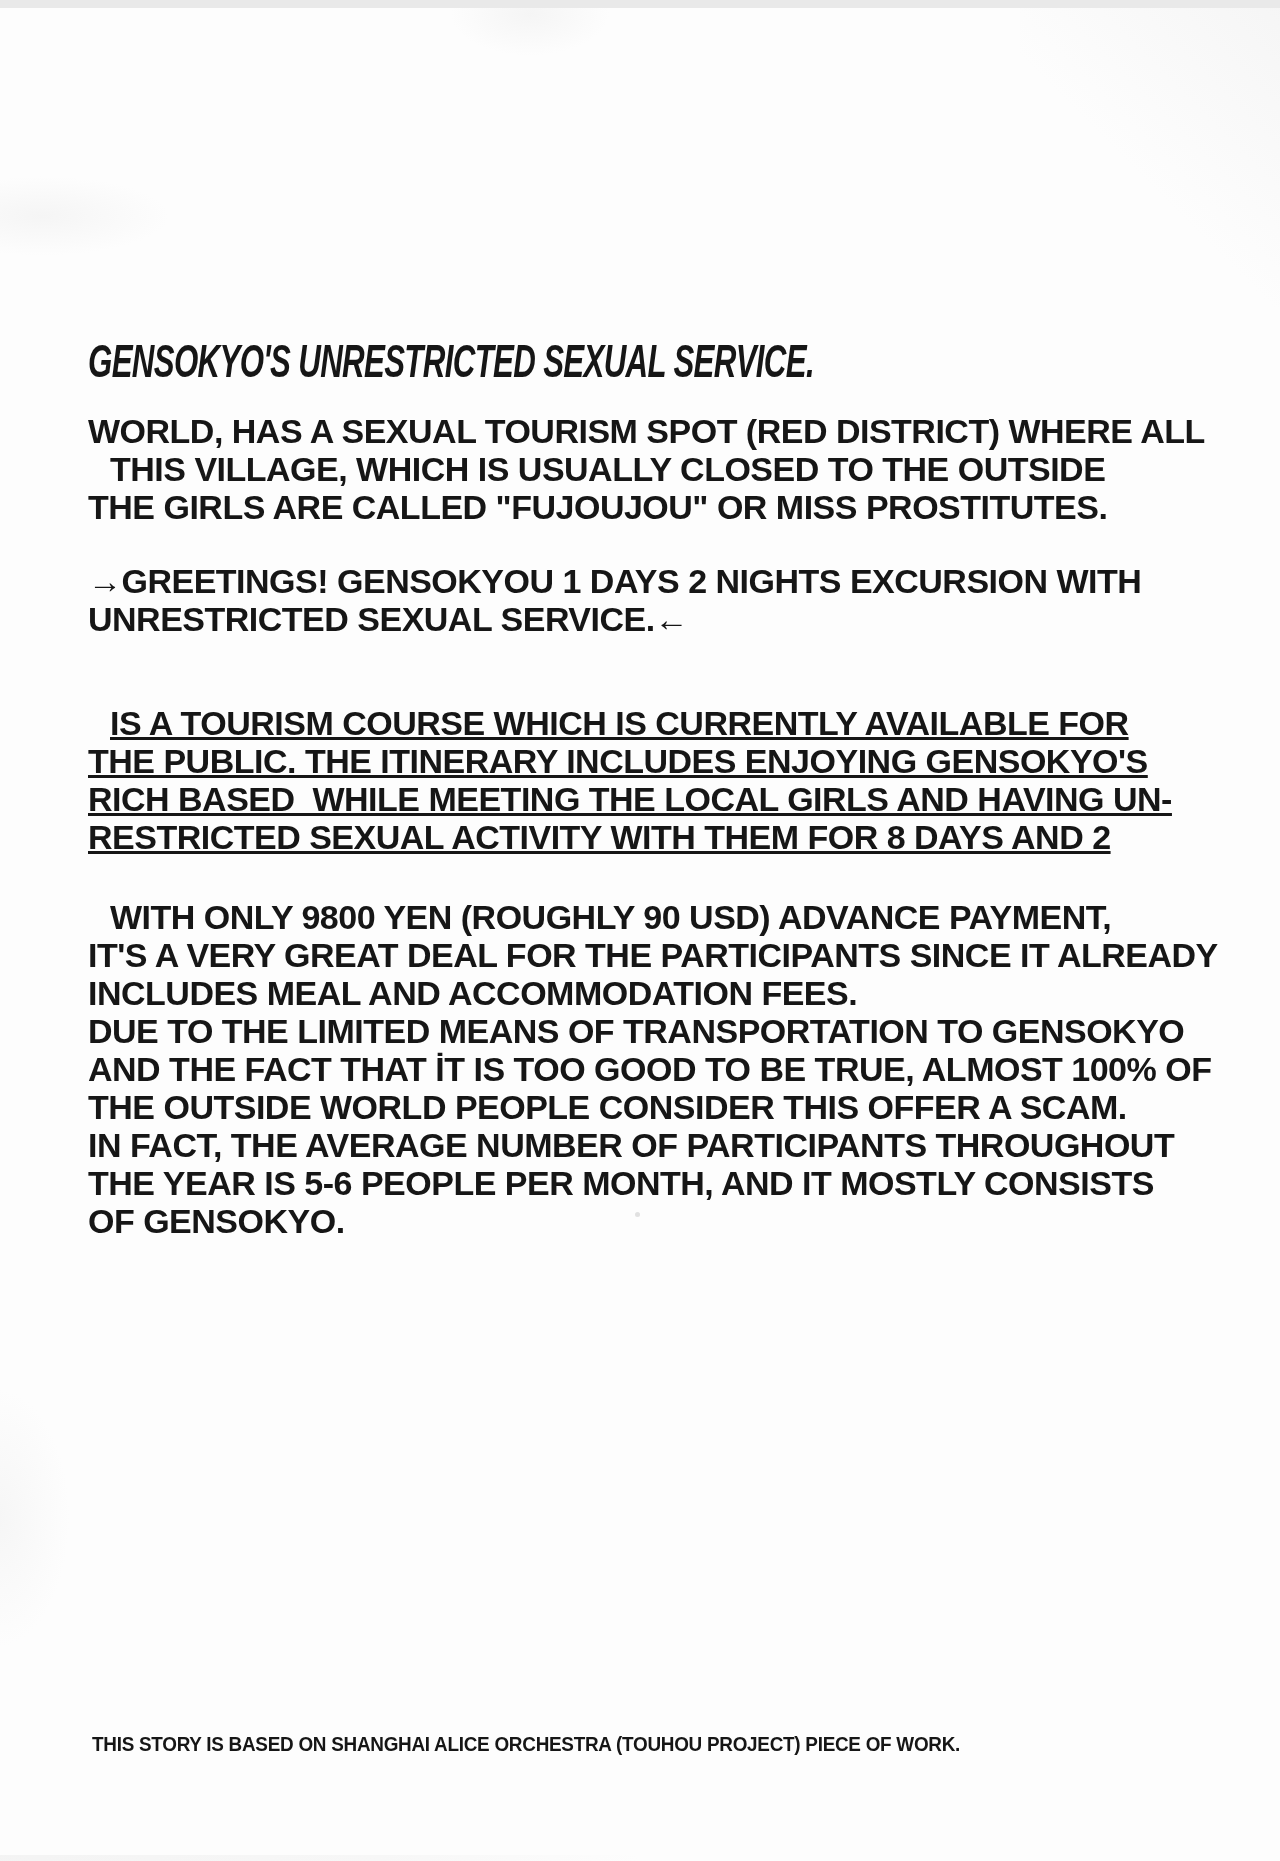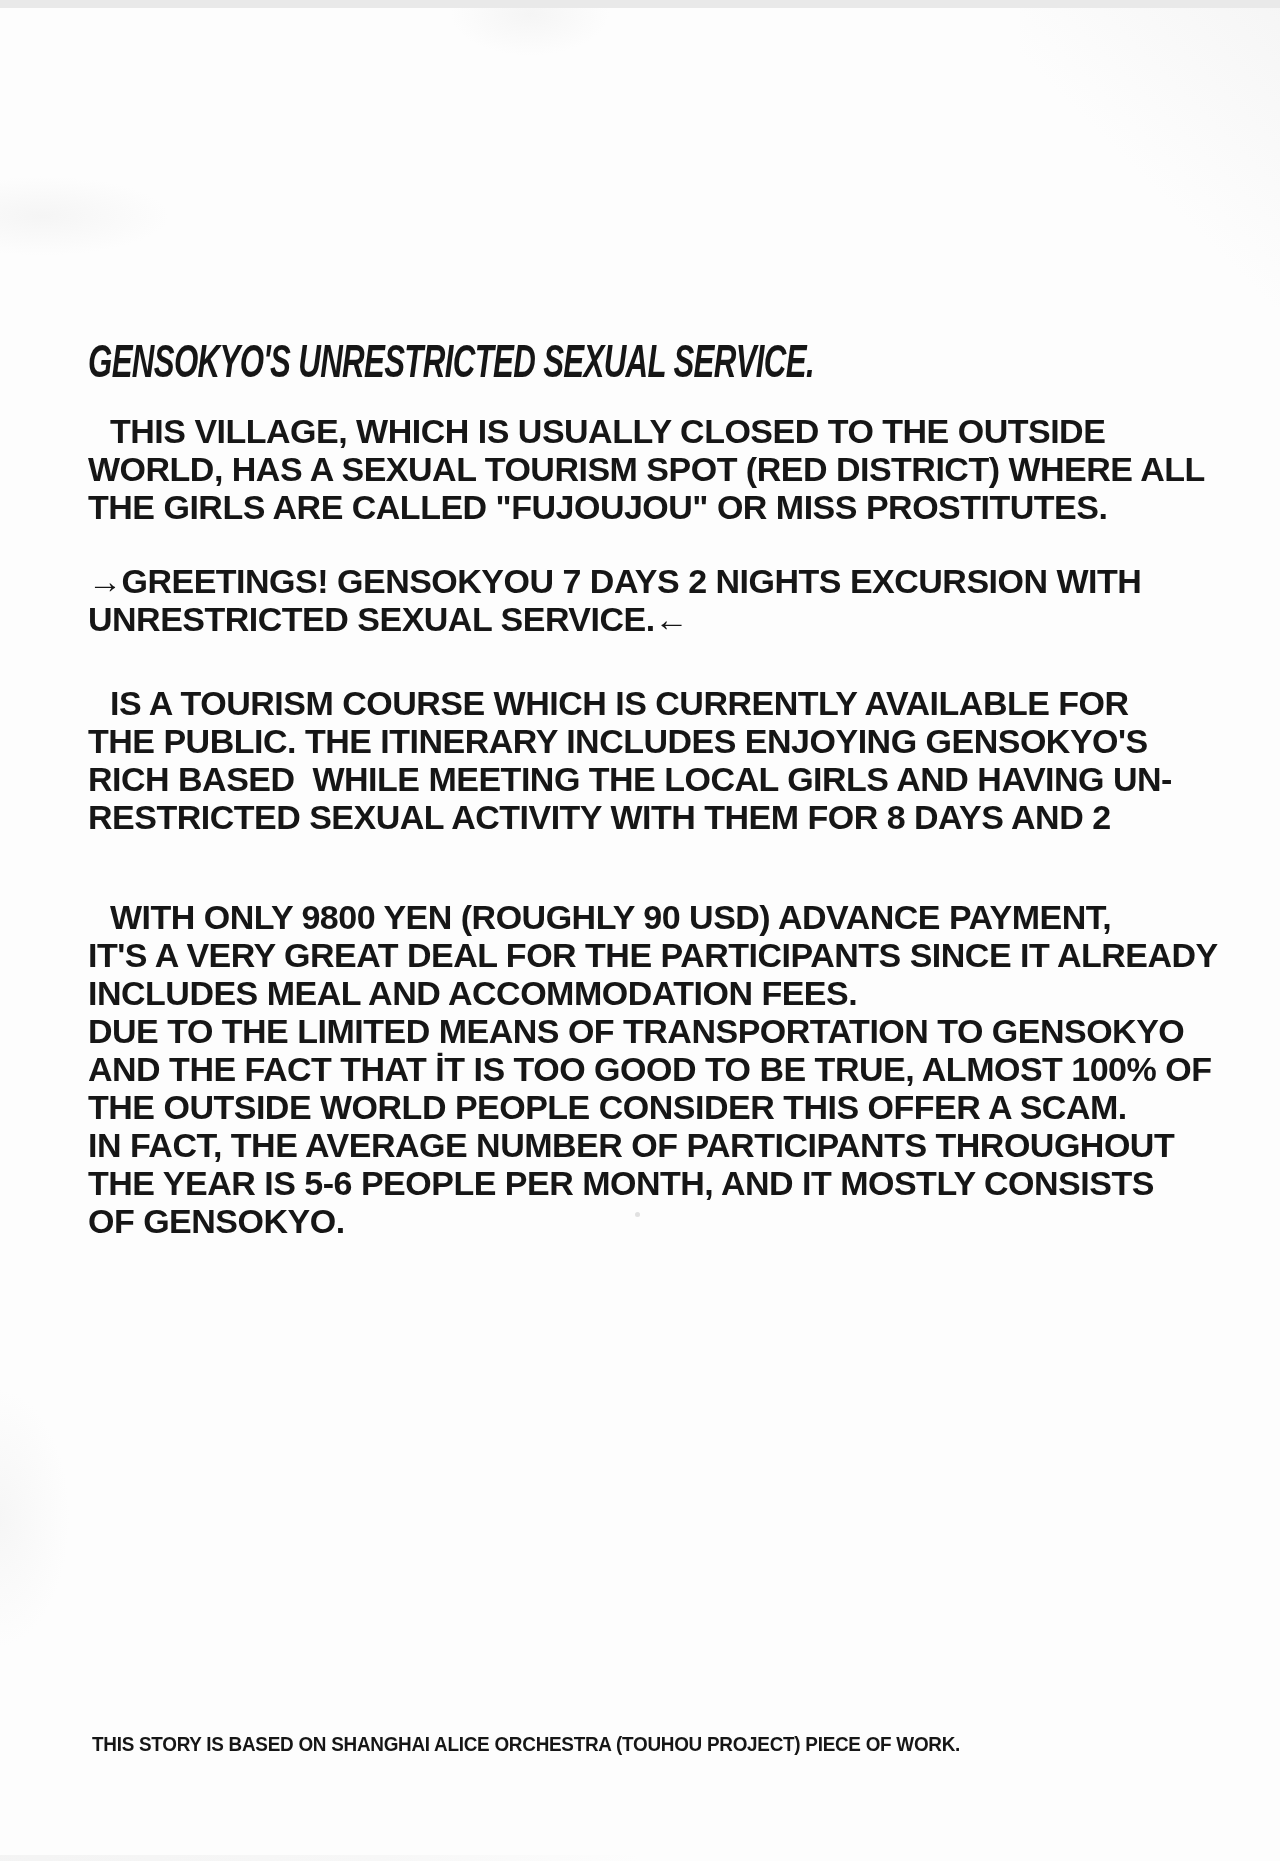--- a/index.html
+++ b/index.html
@@ -58,21 +58,21 @@
     position: absolute;
     left: 88px;
     font-size: 34px;
     letter-spacing: -0.5px;
     line-height: 38px;
   }
   .para .line { white-space: pre; }
   .para .line.indent { padding-left: 22px; }
   .p1 { top: 404px; }
   .p2 { top: 554px; }
-  .p3 { top: 676px; }
+  .p3 { top: 696px; text-decoration: underline; }
   .p4 { top: 890px; }
   .credit {
     position: absolute;
     left: 92px; top: 1724px;
     font-size: 21px;
     letter-spacing: -0.3px;
     white-space: pre;
     transform: scaleX(0.9);
     transform-origin: left top;
   }
@@ -85,27 +85,27 @@
   <div class="artifact artifact-tr"></div>
   <div class="artifact artifact-tl"></div>
   <div class="artifact artifact-top"></div>
   <div class="artifact artifact-left-mid"></div>
   <div class="artifact artifact-bl"></div>
   <div class="artifact artifact-dot"></div>
 
   <div class="story-title">GENSOKYO'S UNRESTRICTED SEXUAL SERVICE.</div>
 
   <div class="para p1">
+    <div class="line">WORLD, HAS A SEXUAL TOURISM SPOT (RED DISTRICT) WHERE ALL</div>
     <div class="line indent">THIS VILLAGE, WHICH IS USUALLY CLOSED TO THE OUTSIDE</div>
-    <div class="line">WORLD, HAS A SEXUAL TOURISM SPOT (RED DISTRICT) WHERE ALL</div>
     <div class="line">THE GIRLS ARE CALLED "FUJOUJOU" OR MISS PROSTITUTES.</div>
   </div>
 
   <div class="para p2">
-    <div class="line">→GREETINGS! GENSOKYOU 7 DAYS 2 NIGHTS EXCURSION WITH</div>
+    <div class="line">→GREETINGS! GENSOKYOU 1 DAYS 2 NIGHTS EXCURSION WITH</div>
     <div class="line">UNRESTRICTED SEXUAL SERVICE.←</div>
   </div>
 
   <div class="para p3">
     <div class="line indent">IS A TOURISM COURSE WHICH IS CURRENTLY AVAILABLE FOR</div>
     <div class="line">THE PUBLIC. THE ITINERARY INCLUDES ENJOYING GENSOKYO'S</div>
     <div class="line">RICH BASED  WHILE MEETING THE LOCAL GIRLS AND HAVING UN-</div>
     <div class="line">RESTRICTED SEXUAL ACTIVITY WITH THEM FOR 8 DAYS AND 2</div>
   </div>
 

